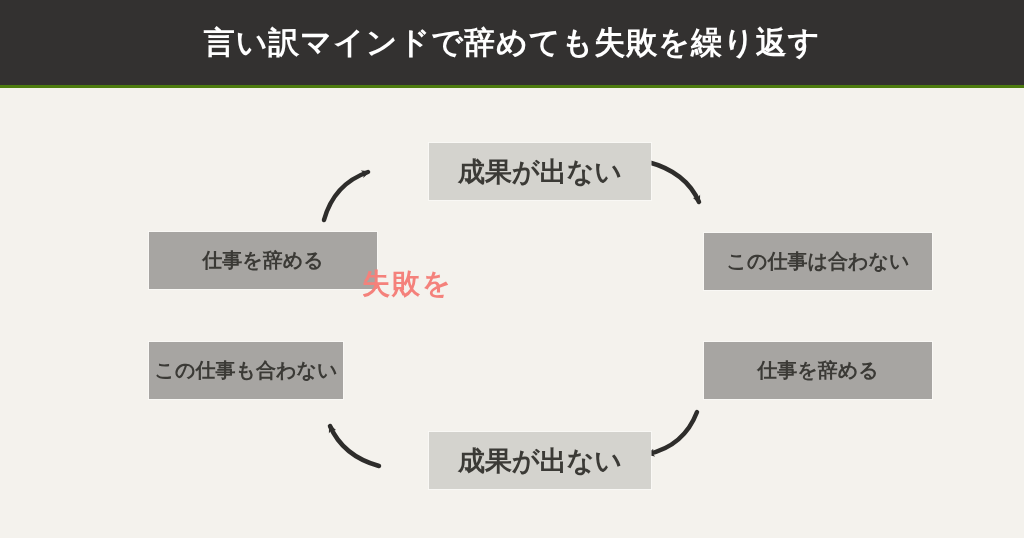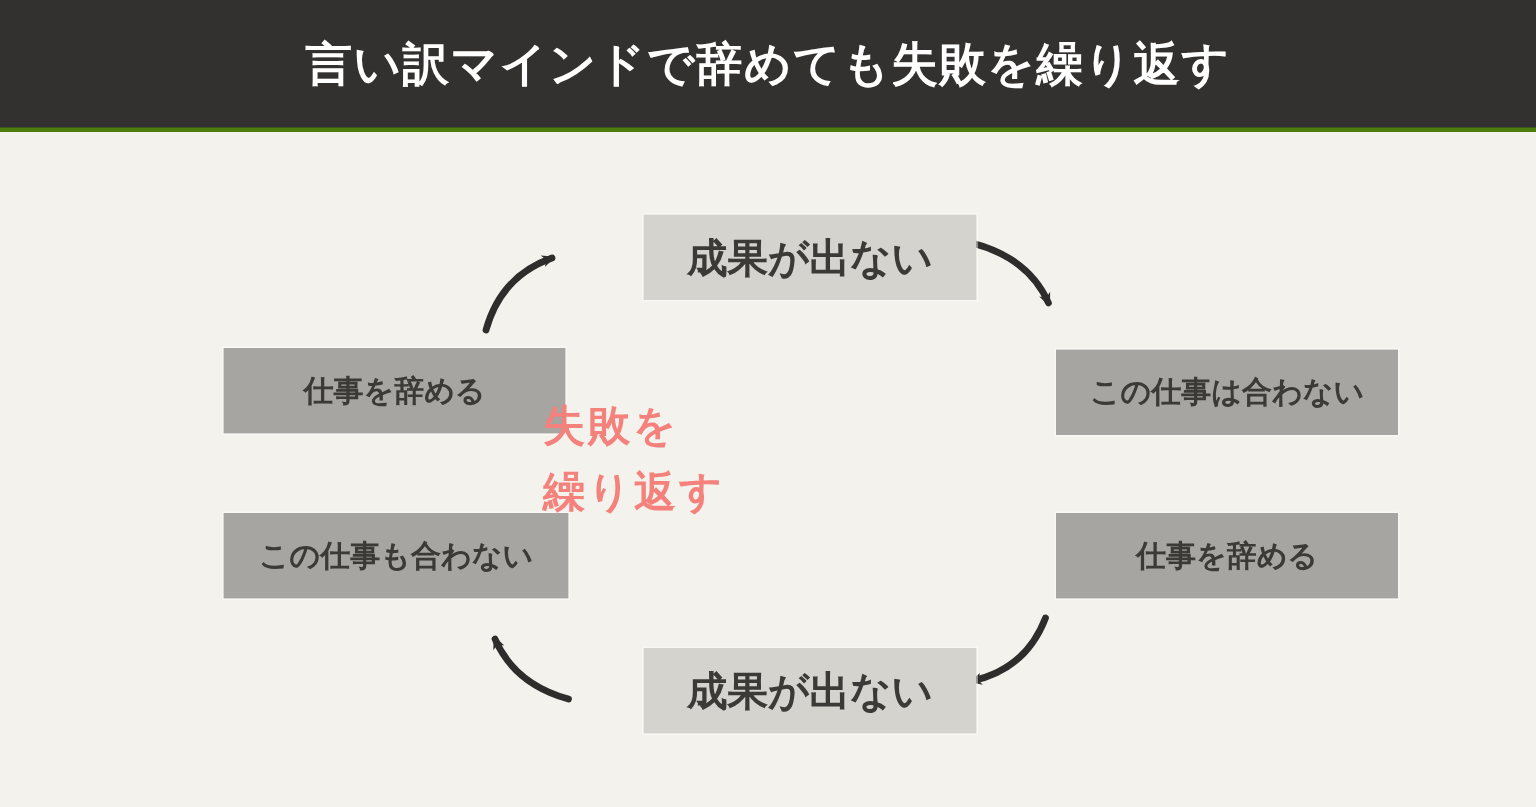--- a/index.html
+++ b/index.html
@@ -47,21 +47,21 @@
     color: var(--box_text);
     outline: 1px solid rgba(255,255,255,0.45);
     margin-left: 29px;
   }
   .node.light { background: var(--light_box); font-size: 27px; }
   .node.dark  { background: var(--dark_box);  font-size: 20px; }
   .node-top         { left: 400px; top:  55px; width: 222px; height: 57px; }
   .node-right-top   { left: 675px; top: 145px; width: 228px; height: 57px; }
   .node-right-bottom{ left: 675px; top: 254px; width: 228px; height: 57px; }
   .node-bottom      { left: 400px; top: 344px; width: 222px; height: 57px; }
-  .node-left-bottom { left: 120px; top: 254px; width: 230px; height: 57px; }
+  .node-left-bottom { left: 120px; top: 254px; width: 194px; height: 57px; }
   .node-left-top    { left: 120px; top: 144px; width: 228px; height: 57px; }
   .center-label {
     position: absolute;
     left: 362px; top: 174px; width: 300px;
     text-align: left;
     color: var(--accent_red);
     font-size: 28px;
     font-weight: bold;
     line-height: 44px;
     letter-spacing: 2px;
@@ -108,16 +108,15 @@
   <div class="node dark node-left-bottom">
     <span>この仕事も合わない</span>
   </div>
 
   <div class="node dark node-left-top">
     <span>仕事を辞める</span>
   </div>
 
   <div class="center-label">
     <span>失敗を</span>
-    <span>繰り返す</span>
   </div>
 
 </div>
 
 </body></html>

